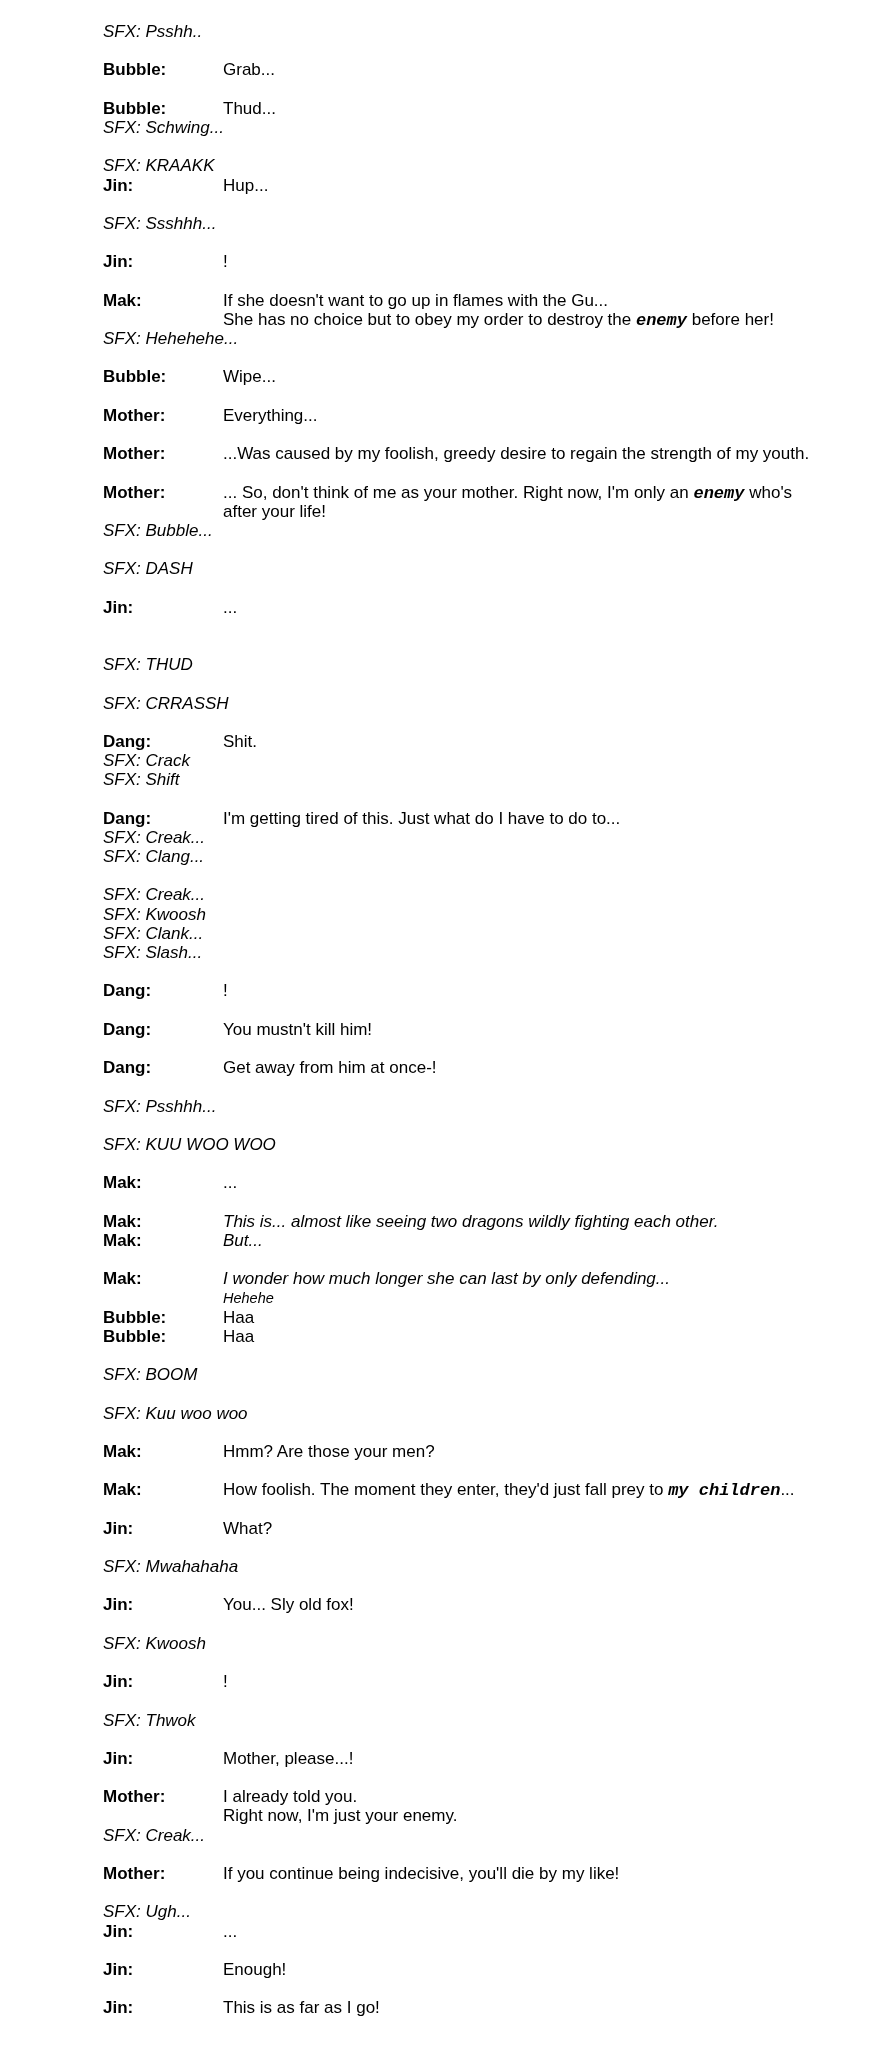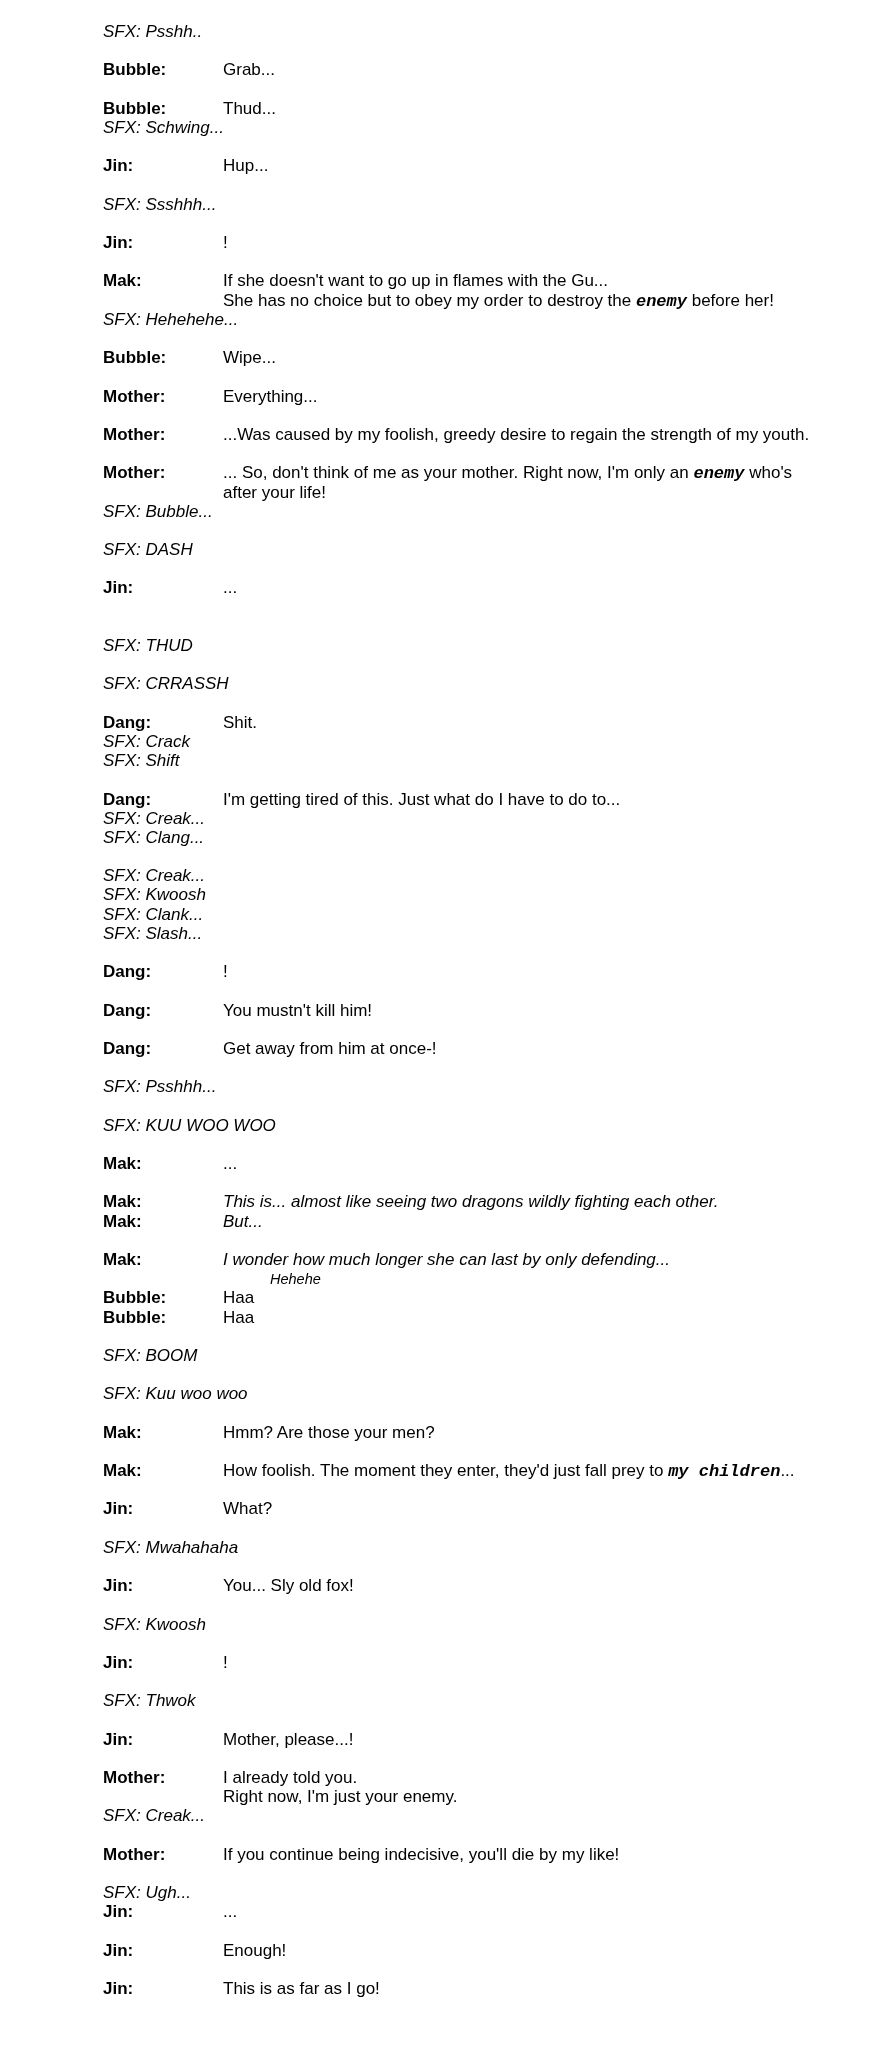--- a/index.html
+++ b/index.html
@@ -31,33 +31,34 @@
   }
   .row .text {
     flex: 1 1 auto;
     min-width: 0;
   }
   .row.sfx .sfx-text {
     font-style: italic;
   }
   .seg-b { font-weight: 700; font-family: Liberation Mono, monospace; }
   .seg-i { font-style: italic; }
-  .seg-sm { font-size: 14.5px; margin-left: 47px; }
+  .seg-sm { font-size: 14.5px; }
 </style>
 </head>
 <body>
 
 <div class="doc">
     <div class="row sfx"><span class="sfx-text">SFX: Psshh..</span></div>
     <div class="row blank"></div>
     <div class="row dialogue"><span class="label">Bubble:</span><span class="text"><span class="">Grab...</span></span></div>
     <div class="row blank"></div>
     <div class="row dialogue"><span class="label">Bubble:</span><span class="text"><span class="">Thud...</span></span></div>
     <div class="row sfx"><span class="sfx-text">SFX: Schwing...</span></div>
     <div class="row blank"></div>
+    <div class="row sfx"><span class="sfx-text">SFX: KRAAKK</span></div>
     <div class="row dialogue"><span class="label">Jin:</span><span class="text"><span class="">Hup...</span></span></div>
     <div class="row blank"></div>
     <div class="row sfx"><span class="sfx-text">SFX: Ssshhh...</span></div>
     <div class="row blank"></div>
     <div class="row dialogue"><span class="label">Jin:</span><span class="text"><span class="">!</span></span></div>
     <div class="row blank"></div>
     <div class="row dialogue"><span class="label">Mak:</span><span class="text"><span class="">If she doesn't want to go up in flames with the Gu...</span></span></div>
     <div class="row dialogue"><span class="label"></span><span class="text"><span class="">She has no choice but to obey my order to destroy the </span><span class=" seg-b seg-i">enemy</span><span class=""> before her!</span></span></div>
     <div class="row sfx"><span class="sfx-text">SFX: Hehehehe...</span></div>
     <div class="row blank"></div>

